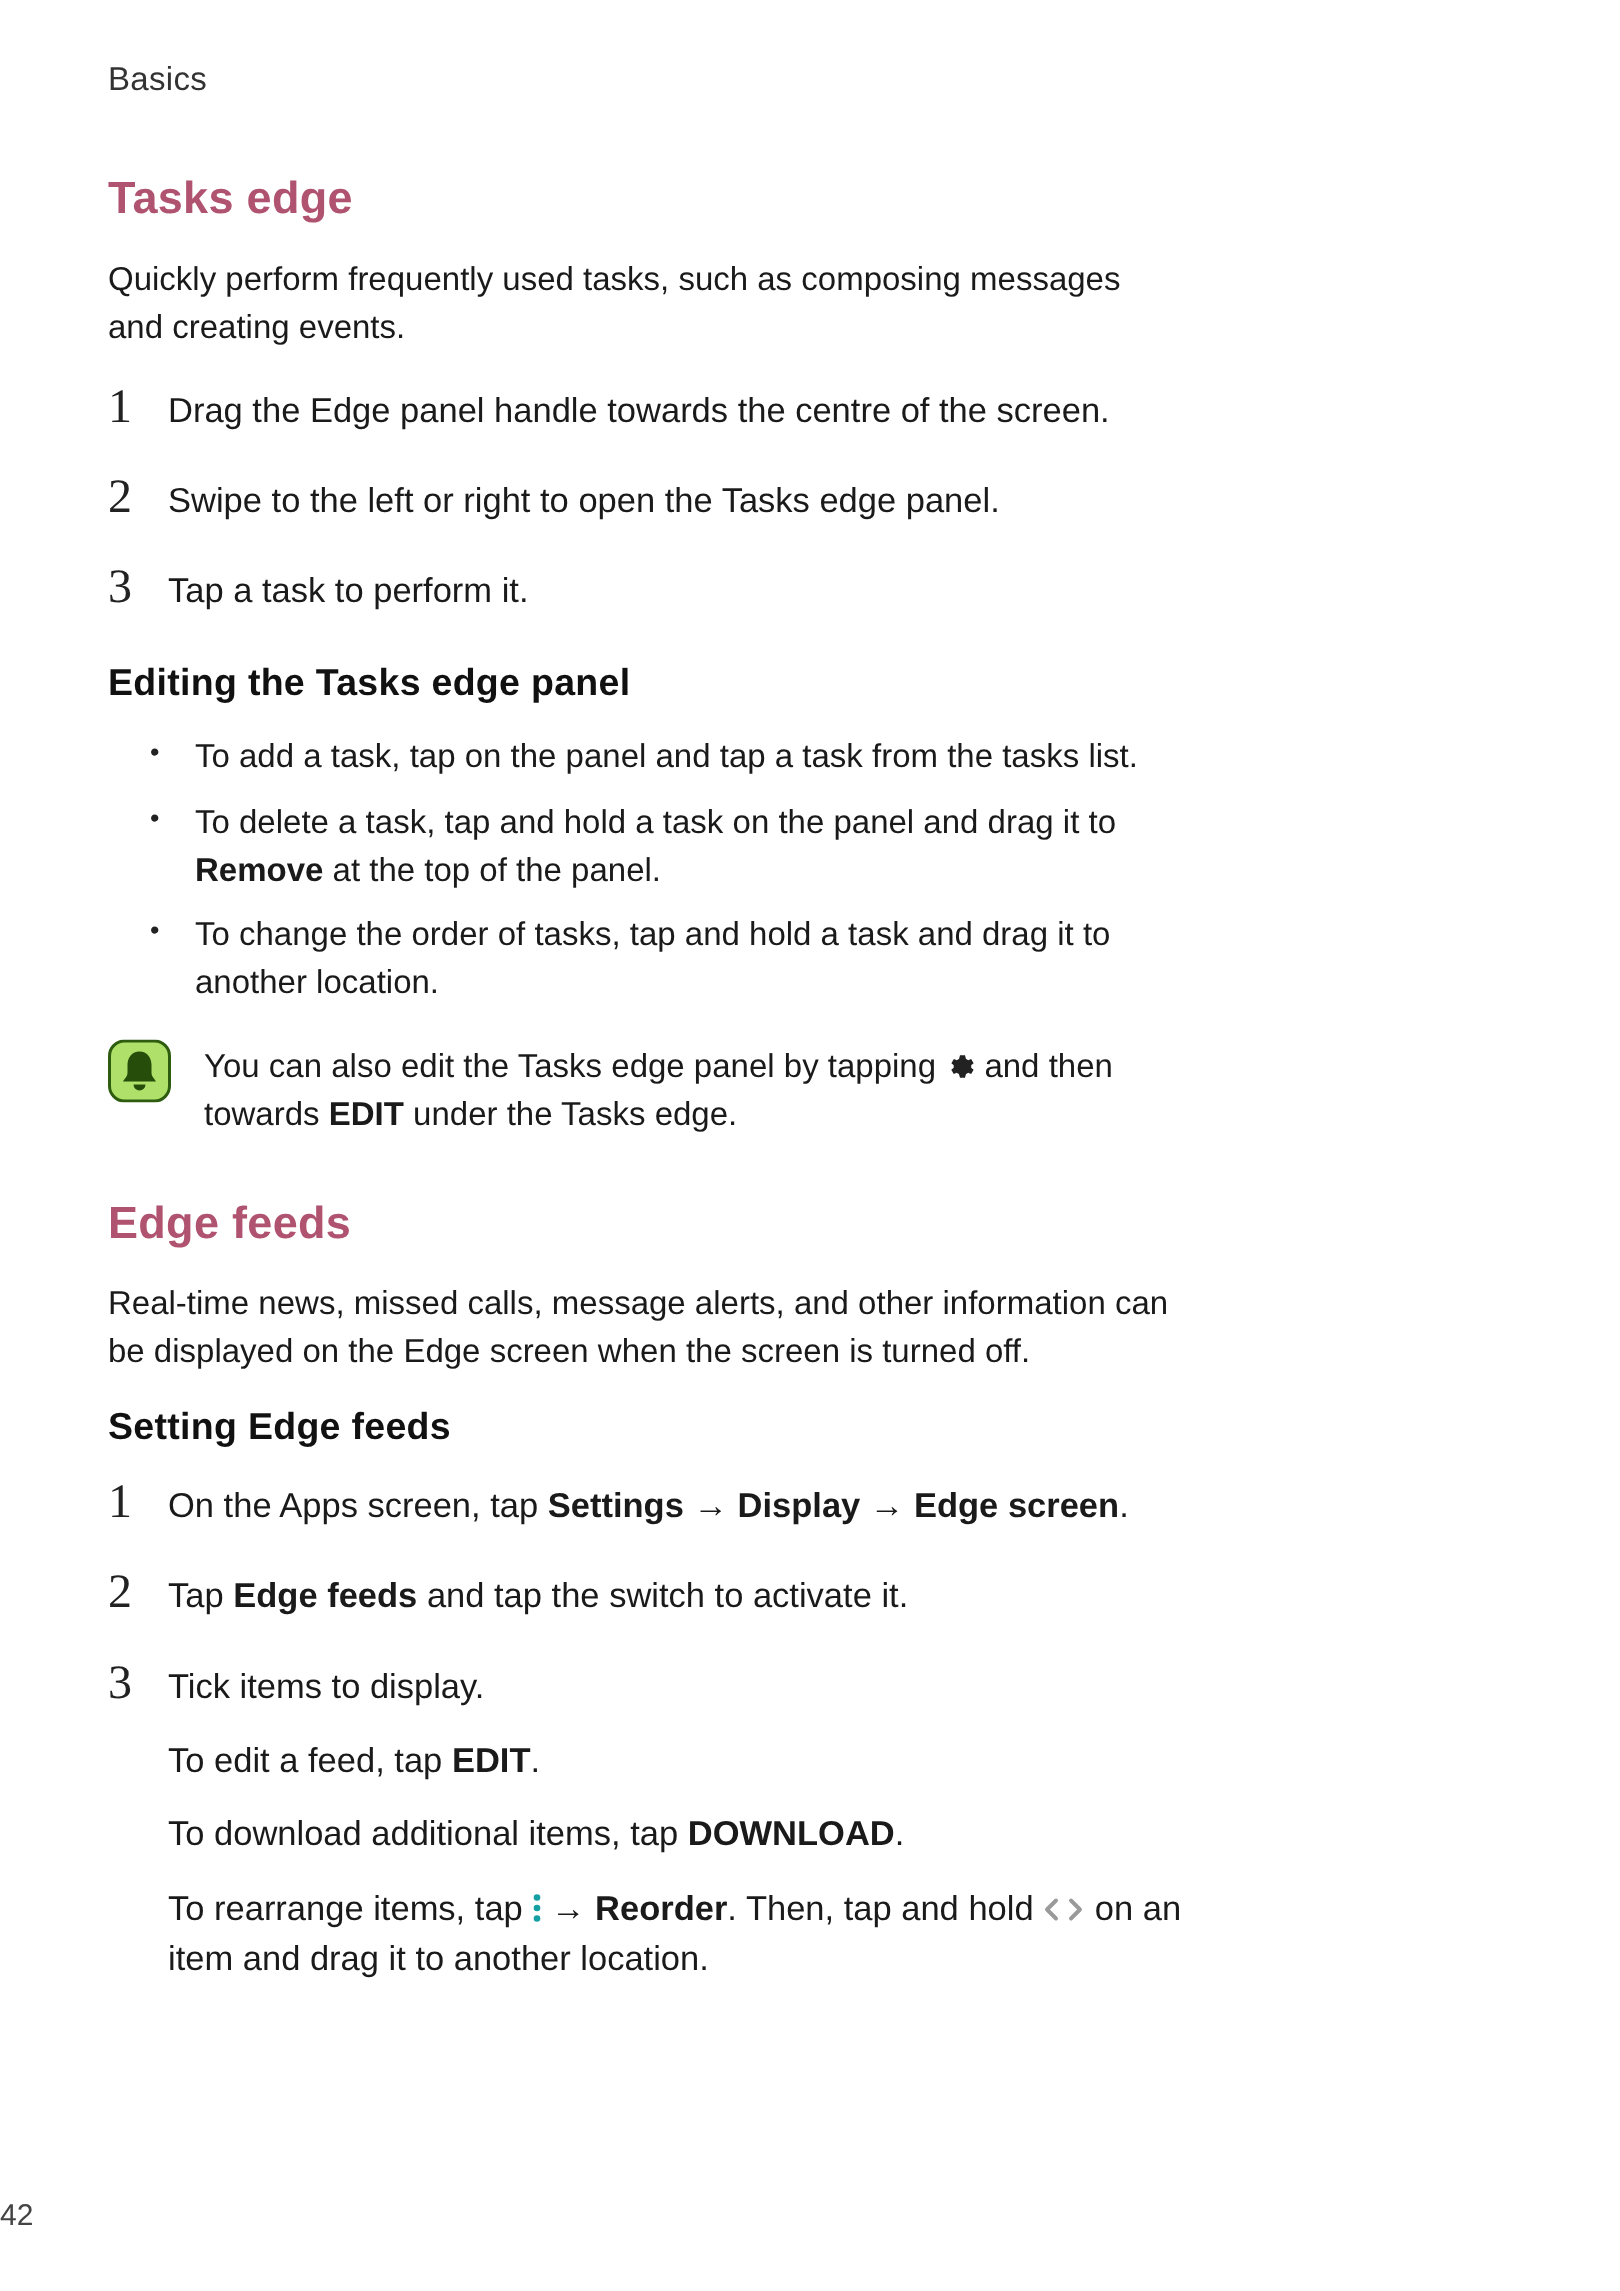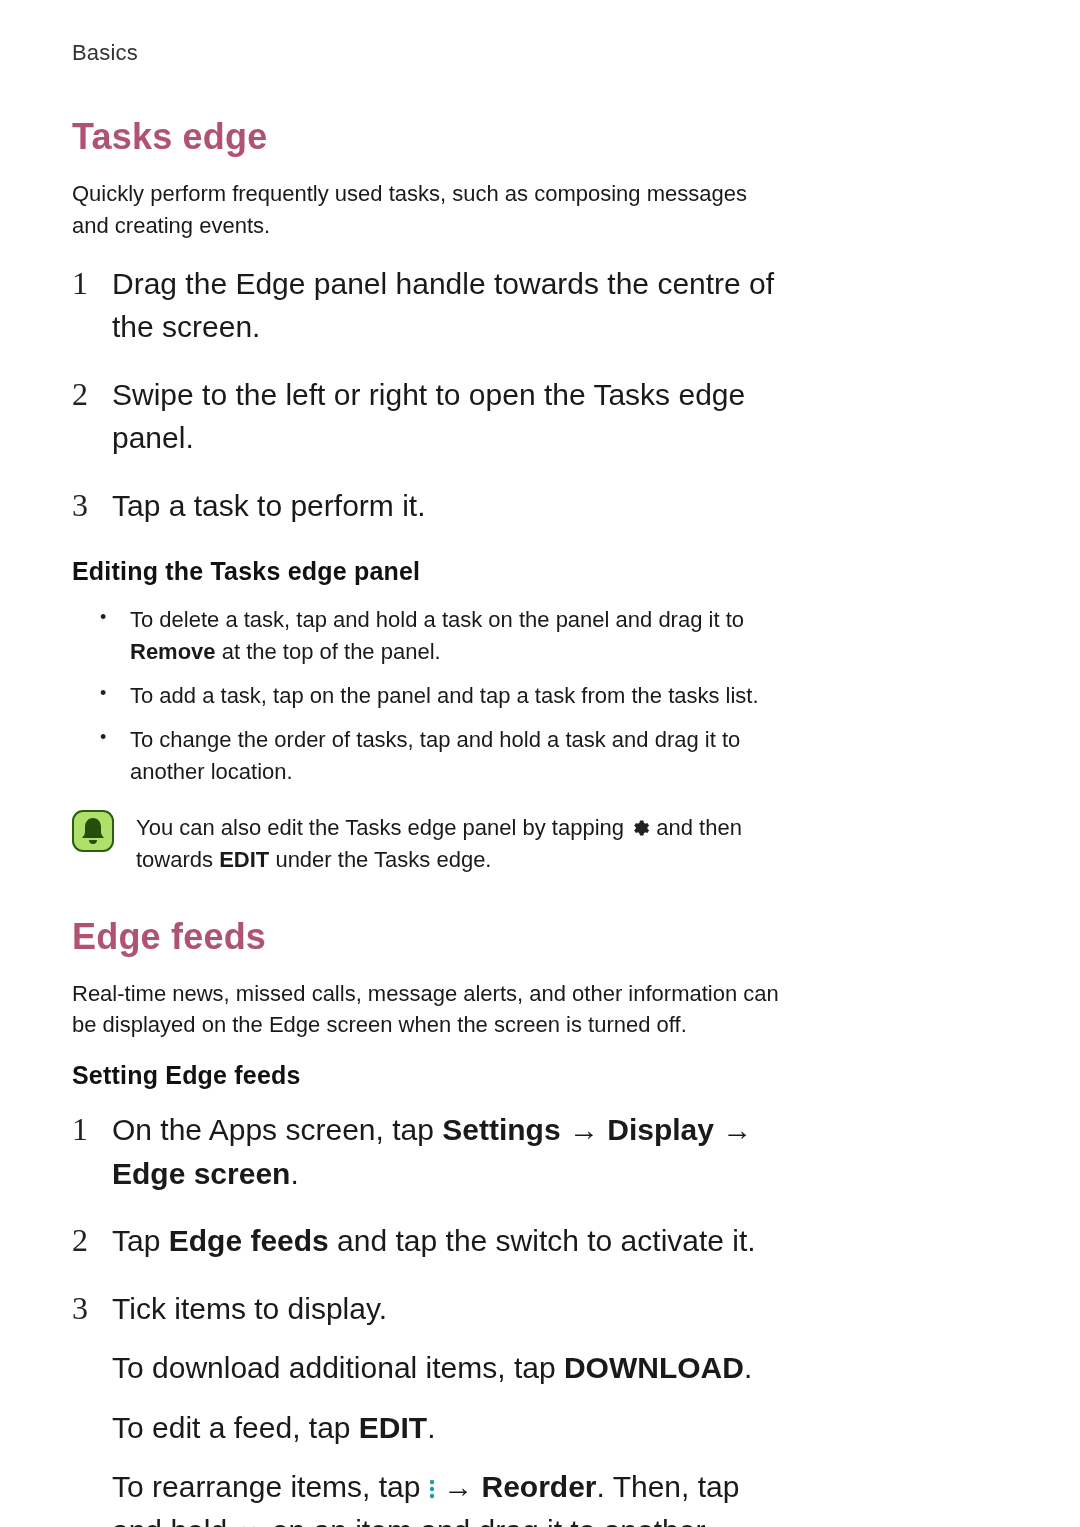--- a/index.html
+++ b/index.html
@@ -17,21 +17,21 @@
     padding: 40px 72px 40px 72px;
     position: relative;
   }
   .header {
     font-size: 22px;
     color: #333;
     margin-bottom: 50px;
     letter-spacing: 0.2px;
   }
   h2.section-title {
-    font-size: 36px;
+    font-size: 30px;
     font-weight: 700;
     color: #b05370;
     margin: 0 0 20px 0;
     letter-spacing: 0.2px;
   }
   .body-text {
     font-size: 22px;
     line-height: 1.45;
     margin: 0 0 20px 0;
   }
@@ -48,21 +48,21 @@
   }
   .step-number {
     font-family: Georgia, "Times New Roman", serif;
     font-size: 32px;
     color: #222;
     line-height: 1;
     min-width: 22px;
     flex: 0 0 auto;
   }
   .step-body {
-    font-size: 30px;
+    font-size: 23px;
     line-height: 1.45;
     flex: 1;
   }
   .step-body .sub {
     margin-top: 16px;
   }
   h3.subsection-title {
     font-size: 25px;
     font-weight: 700;
     color: #111;
@@ -158,24 +158,24 @@
     </li>
     <li>
       <span class="step-number">3</span>
       <span class="step-body">Tap a task to perform it.</span>
     </li>
   </ol>
 
   <h3 class="subsection-title">Editing the Tasks edge panel</h3>
 
   <ul class="bullets">
+    <li>To add a task, tap  on the panel and tap a task from the tasks list.</li>
     <li>
       <span>To delete a task, tap and hold a task on the panel and drag it to </span><span class="bold">Remove</span><span> at the top of the panel.</span>
     </li>
-    <li>To add a task, tap  on the panel and tap a task from the tasks list.</li>
     <li>To change the order of tasks, tap and hold a task and drag it to another location.</li>
   </ul>
 
   <div class="tip-row">
     <span class="tip-icon">
       <svg viewBox="0 0 42 42">
         <rect x="1" y="1" width="40" height="40" rx="10" ry="10" fill="#aee06a" stroke="#2f5d10" stroke-width="2"></rect>
         <path d="M21 8 c5 0 8 4 8 9 v5 c0 3 2 4 3 6 H10 c1-2 3-3 3-6 v-5 c0-5 3-9 8-9 z M17 30 h8 a4 4 0 0 1 -8 0 z" fill="#264d0a"></path>
       </svg>
     </span>
@@ -202,24 +202,24 @@
       <span class="step-number">2</span>
       <span class="step-body">
         <span>Tap </span><span class="bold">Edge feeds</span><span> and tap the switch to activate it.</span>
       </span>
     </li>
     <li>
       <span class="step-number">3</span>
       <span class="step-body">
         <span>Tick items to display.</span>
         <div class="sub">
-          <span>To download additional items, tap </span><span class="bold">DOWNLOAD</span><span>.</span>
+          <span>To edit a feed, tap </span><span class="bold">EDIT</span><span>.</span>
         </div>
         <div class="sub">
-          <span>To edit a feed, tap </span><span class="bold">EDIT</span><span>.</span>
+          <span>To download additional items, tap </span><span class="bold">DOWNLOAD</span><span>.</span>
         </div>
         <div class="sub">
           <span>To rearrange items, tap </span><span class="inline-icon more"><svg viewBox="0 0 6 20">
                 <circle cx="3" cy="3" r="2.2" fill="#15a0a4"></circle>
                 <circle cx="3" cy="10" r="2.2" fill="#15a0a4"></circle>
                 <circle cx="3" cy="17" r="2.2" fill="#15a0a4"></circle>
               </svg></span><span> → </span><span class="bold">Reorder</span><span>. Then, tap and hold </span><span class="inline-icon chevrons"><svg viewBox="0 0 28 20">
                 <path d="M9 4 L3 10 L9 16" fill="none" stroke="#9a9a9a" stroke-width="2.6" stroke-linecap="round" stroke-linejoin="round"></path>
                 <path d="M19 4 L25 10 L19 16" fill="none" stroke="#9a9a9a" stroke-width="2.6" stroke-linecap="round" stroke-linejoin="round"></path>
               </svg></span><span> on an item and drag it to another location.</span>

